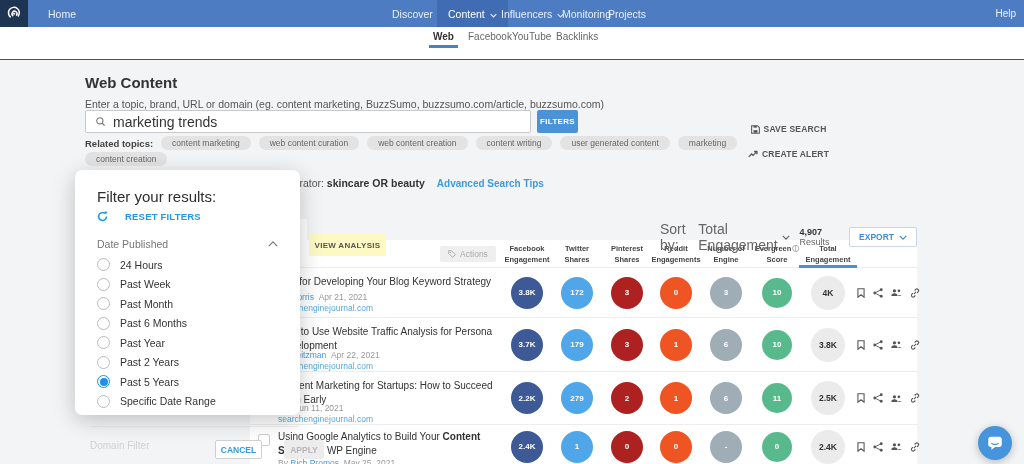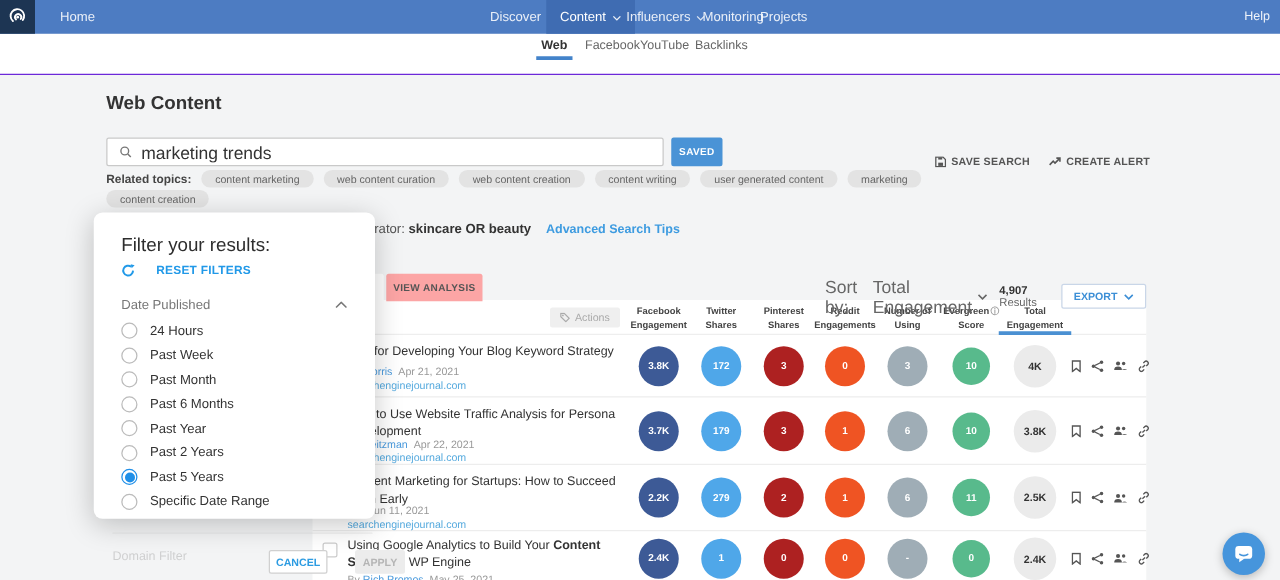--- a/index.html
+++ b/index.html
@@ -23,35 +23,35 @@
   .subtab.active { color:#333; font-weight:bold; }
   .subtab.active::after { content:""; position:absolute; left:-4px; right:-4px; bottom:0; height:3px; background:#4383ca; }
 
   
   .page-title { position:absolute; left:85px; top:74px; font-size:15px; font-weight:bold; color:#333; }
   .page-sub { position:absolute; left:85px; top:98px; font-size:10.5px; color:#555; }
   .search-box { position:absolute; left:85px; top:110px; width:446px; height:23px; background:#fff; border:1px solid #c9c9c9; border-radius:2px; display:flex; align-items:center; padding:0 9px; gap:7px; }
   .search-box input { border:none; outline:none; font-size:14px; color:#333; width:100%; font-family:"Liberation Sans",sans-serif; background:transparent; }
   .search-btn { position:absolute; left:537px; top:110px; width:41px; height:23px; background:#4a93d6; border:none; border-radius:2px; color:#fff; font-size:8px; font-weight:bold; cursor:pointer; letter-spacing:.3px; }
 
-  .util-bar { position:absolute; left:748px; top:124px; display:flex; gap:15px; align-items:center; }
+  .util-bar { position:absolute; left:748px; top:124px; display:flex; gap:15px; align-items:center;flex-direction:column; }
   .util-item { display:flex; align-items:center; gap:4px; font-size:8.5px; font-weight:bold; color:#555; cursor:pointer; letter-spacing:.2px; }
 
   .related-row { position:absolute; left:85px; top:136px; display:flex; align-items:center; gap:8px; }
   .related-row2 { position:absolute; left:85px; top:152px; display:flex; gap:8px; }
   .related-label { font-size:9.5px; font-weight:bold; color:#444; }
   .chip { background:#e3e3e3; color:#666; font-size:8.5px; padding:2px 11px; border-radius:9px; cursor:pointer; white-space:nowrap; }
 
   .op-hint { position:absolute; left:228px; top:177px; font-size:10.5px; color:#555; white-space:nowrap; z-index:2; }
   .op-hint b { color:#333; }
   .adv-link { color:#3d9be0; font-weight:bold; font-size:10px; margin-left:9px; cursor:pointer; }
 
   
   .tab-white { position:absolute; left:250px; top:219px; width:57px; height:22px; background:#fff; border-radius:2px 2px 0 0; z-index:2; cursor:pointer; }
-  .tab-gray { position:absolute; left:309px; top:219px; width:77px; height:22px; background:#fca5a5; color:#555; font-size:8px; font-weight:bold; display:flex; align-items:center; justify-content:center; letter-spacing:.3px; border-radius:2px 2px 0 0; cursor:pointer; z-index:2; }
+  .tab-gray { position:absolute; left:309px; top:234px; width:77px; height:22px; background:#fef9c3; color:#555; font-size:8px; font-weight:bold; display:flex; align-items:center; justify-content:center; letter-spacing:.3px; border-radius:2px 2px 0 0; cursor:pointer; z-index:2; }
   .toolbar { position:absolute; top:221px; left:660px; width:257px; display:flex; align-items:center; justify-content:flex-end; gap:9px; z-index:2; }
   .sortby { display:flex; align-items:center; gap:4px; font-size:14px; color:#666; cursor:pointer; }
   .results-count { font-size:9px; color:#666; }
   .results-count b { color:#333; }
   .export-btn { height:20px; padding:0 9px; background:#fff; border:1px solid #c9d6e8; border-radius:2px; color:#3d8fd6; font-size:8.5px; font-weight:bold; display:flex; align-items:center; gap:5px; cursor:pointer; }
 
   
   .table-card { position:absolute; left:250px; top:240px; width:667px; height:224px; background:#fff; z-index:1; }
   .thead { position:absolute; left:0; top:0; width:667px; height:28px; border-bottom:1px solid #eee; }
   .actions-btn { position:absolute; left:190px; top:6px; height:16px; padding:0 8px; background:#efefef; border:none; border-radius:2px; color:#a9a9a9; font-size:8.5px; display:flex; align-items:center; gap:4px; cursor:pointer; }
@@ -147,30 +147,31 @@
   </div>
 
   <div class="subnav">
     <div class="subtab active" style="left:433px;">Web</div>
     <div class="subtab" style="left:468px;">Facebook</div>
     <div class="subtab" style="left:512px;">YouTube</div>
     <div class="subtab" style="left:556px;">Backlinks</div>
   </div>
 
   <div class="page-title">Web Content</div>
+  <div class="page-sub">Enter a topic, brand, URL or domain (eg. content marketing, BuzzSumo, buzzsumo.com/article, buzzsumo.com)</div>
   <div class="search-box">
     <span style="display:flex;">
         <svg viewBox="0 0 16 16" width="11" height="11">
           <circle cx="7" cy="7" r="4.5" fill="none" stroke="#777" stroke-width="1.6"></circle>
           <line x1="10.5" y1="10.5" x2="14" y2="14" stroke="#777" stroke-width="1.8"></line>
         </svg>
       </span>
     <input value="marketing trends" style="">
   </div>
-  <button class="search-btn">SAVED</button>
+  <button class="search-btn">FILTERS</button>
 
   <div class="util-bar">
     <div class="util-item">
       <span style="display:flex;">
           <svg viewBox="0 0 14 14" width="9" height="9">
             <path d="M1 1 h9 l3 3 v9 h-12 z" fill="none" stroke="currentColor" stroke-width="1.6"></path>
             <rect x="4" y="8" width="6" height="4" fill="currentColor"></rect>
             <rect x="4" y="1.5" width="5" height="2.6" fill="currentColor"></rect>
           </svg>
         </span>
@@ -240,21 +241,21 @@
               <path d="M1 1 h4 l6 6 -4 4 -6 -6 z" fill="none" stroke="currentColor" stroke-width="1.4"></path>
               <circle cx="3.5" cy="3.5" r="1" fill="currentColor"></circle>
             </svg>
           </span>
         <span>Actions</span>
       </button>
       <div class="col-h" style="left:242px;"><span>Facebook</span><br><span>Engagement</span></div>
       <div class="col-h" style="left:292px;"><span>Twitter</span><br><span>Shares</span></div>
       <div class="col-h" style="left:342px;"><span>Pinterest</span><br><span>Shares</span></div>
       <div class="col-h" style="left:391px;"><span>Reddit</span><br><span>Engagements</span></div>
-      <div class="col-h" style="left:441px;"><span>Number of</span><br><span>Using</span></div>
+      <div class="col-h" style="left:441px;"><span>Number of</span><br><span>Engine</span></div>
       <div class="col-h" style="left:492px;"><span>Evergreen</span><span class="info">ⓘ</span><br><span>Score</span></div>
       <div class="col-h" style="left:543px;"><span>Total</span><br><span>Engagement</span></div>
       <div class="sort-underline"></div>
     </div>
 
     <div class="trow" style="top:28px;height:50px;">
       <div class="cb"></div>
       <div class="rtitle"><span>Tips for Developing Your Blog Keyword Strategy</span><b></b><span></span></div>
       <div class="rmeta" style="top:24px;"><span>By</span> <span class="author">Morris</span>&nbsp;&nbsp;<span>Apr 21, 2021</span></div>
       <div class="rdomain" style="top:35px;">searchenginejournal.com</div>

